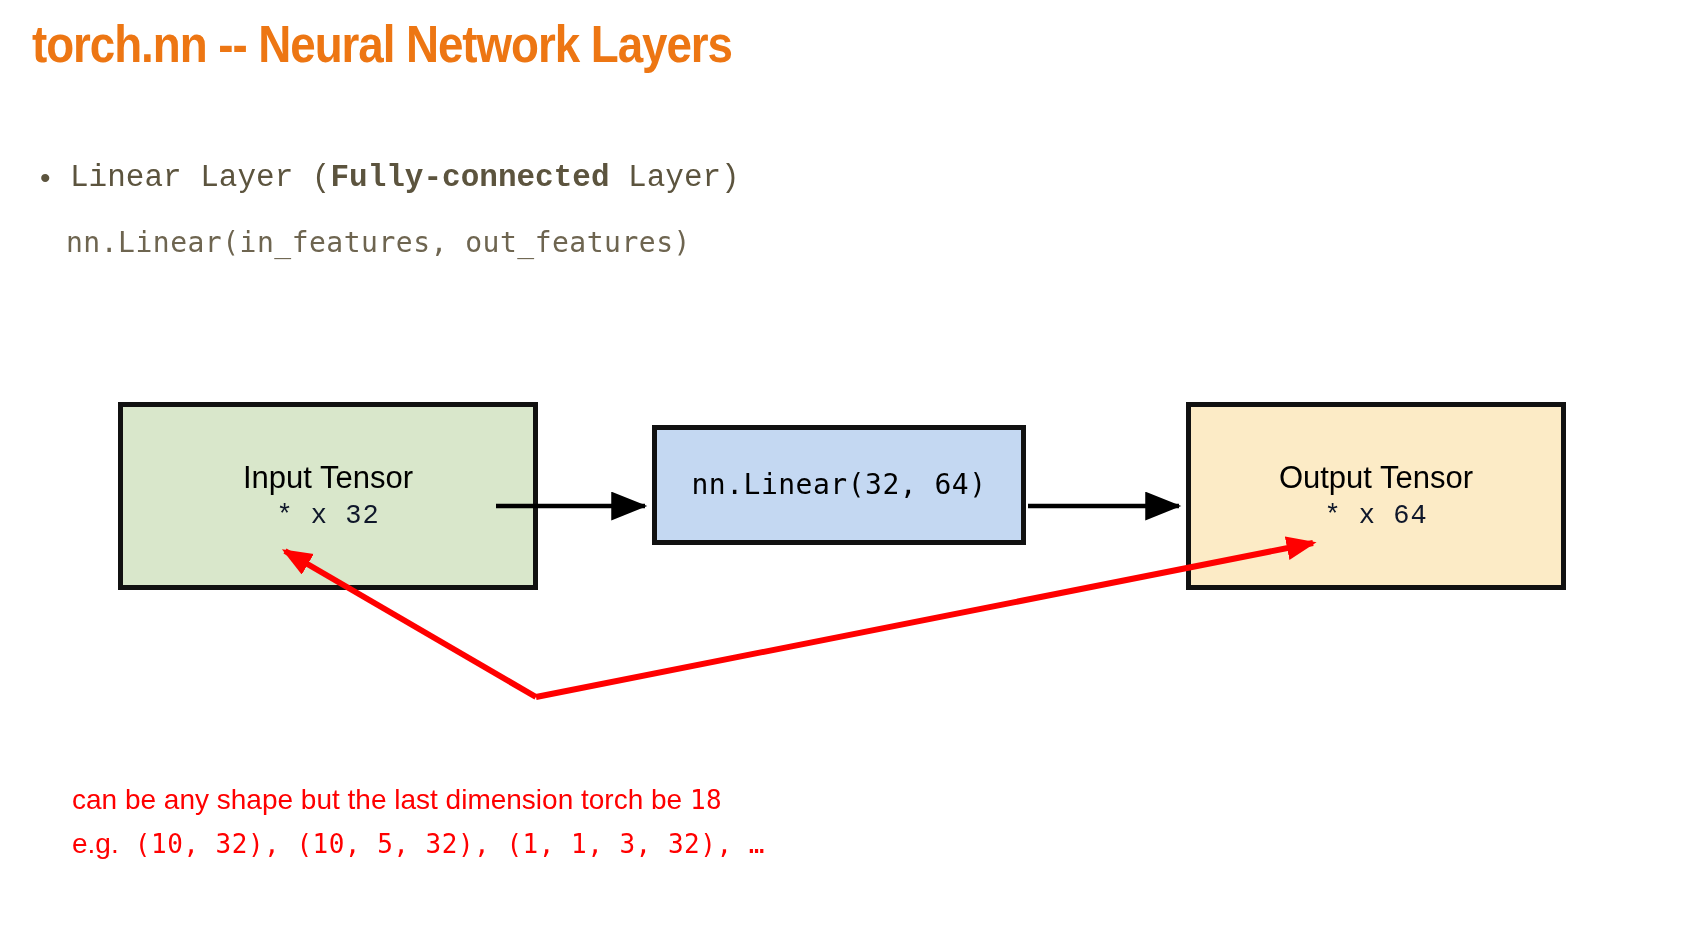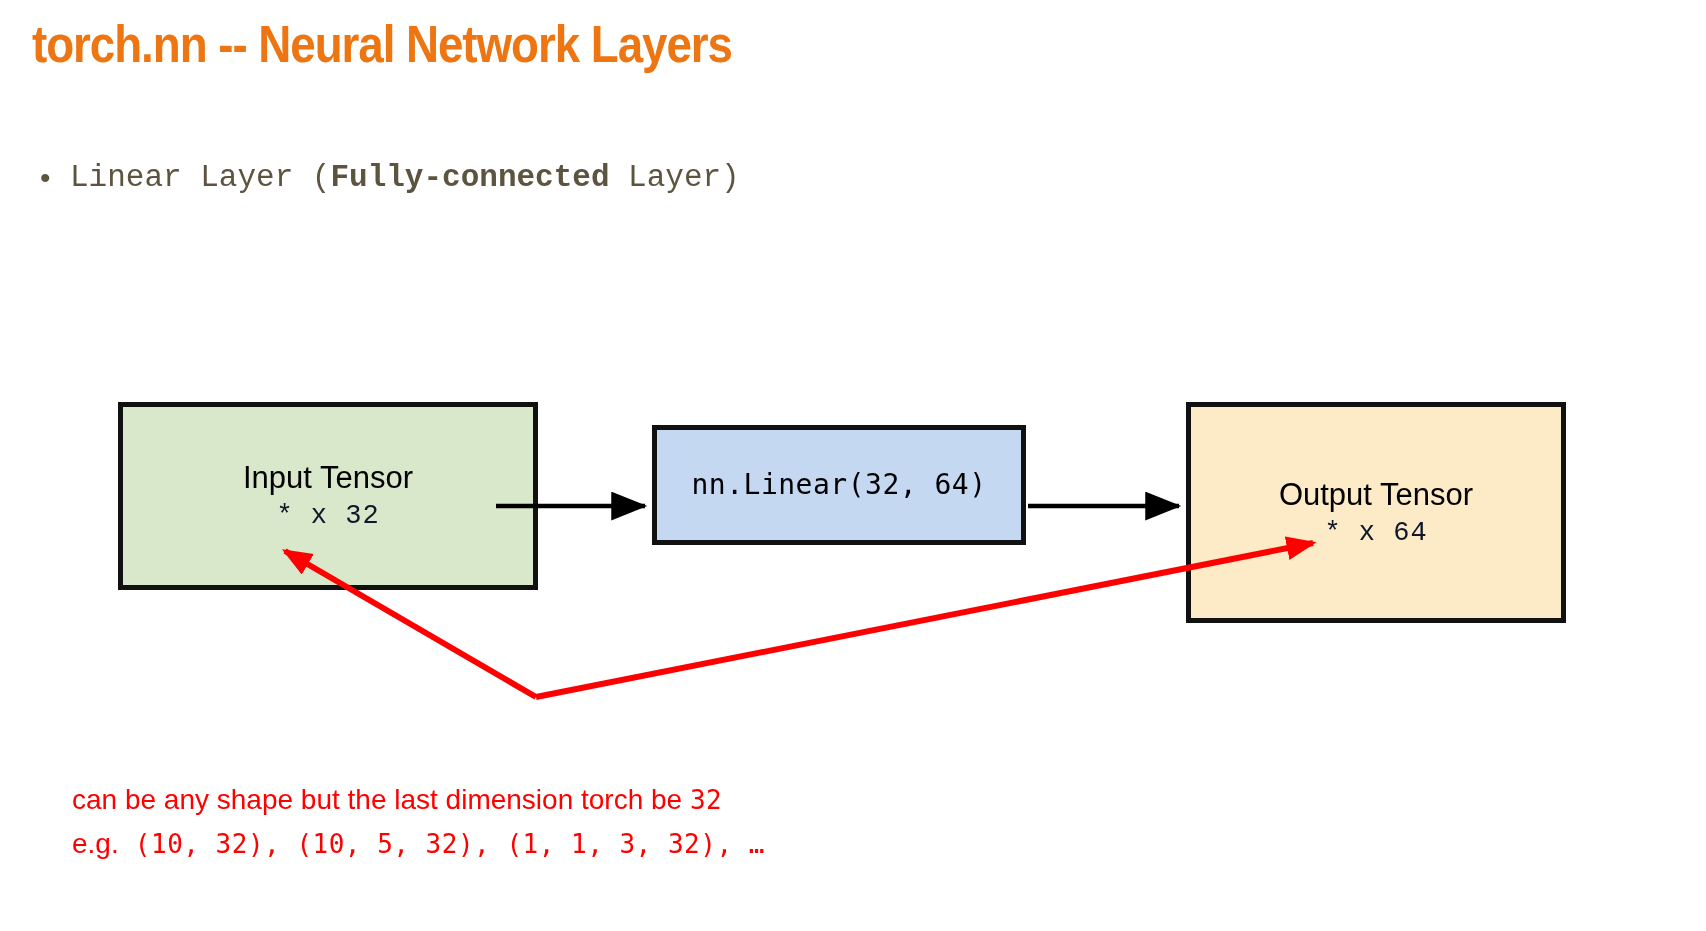--- a/index.html
+++ b/index.html
@@ -96,21 +96,21 @@
     left: 652px;
     top: 425px;
     width: 374px;
     height: 120px;
     background: #C4D8F2;
   }
   #box-output {
     left: 1186px;
     top: 402px;
     width: 380px;
-    height: 221px;
+    height: 188px;
     background: #FCEBC6;
   }
   .box-title {
     font-size: 31px;
     line-height: 40px;
     color: #000000;
     font-family: "Liberation Sans", sans-serif;
   }
   .box-sub {
     font-family: Liberation Mono, monospace;
@@ -164,20 +164,23 @@
 
 <div id="slide-title">torch.nn -- Neural Network Layers</div>
 
 <div id="bullet-list">
 
   <div class="bullet-row">
     <div class="bullet-dot">•</div>
     <div class="bullet-text"><span>Linear Layer (</span><b>Fully-connected</b><span> Layer)</span></div>
   </div>
 
+  <div class="code-row">
+    <span class="code-text">nn.Linear(in_features, out_features)</span>
+  </div>
 
 </div>
 
 <div class="flow-box" id="box-input">
   <div class="box-title">Input Tensor</div>
   <div class="box-sub">* x 32</div>
 </div>
 
 <div class="flow-box" id="box-linear">
   <div class="box-mono">nn.Linear(32, 64)</div>
@@ -201,15 +204,15 @@
   <line x1="496" y1="506" x2="645" y2="506" stroke="#000000" stroke-width="4.5" marker-end="url(#arrowhead-black)"></line>
 
   <line x1="1028" y1="506" x2="1179" y2="506" stroke="#000000" stroke-width="4.5" marker-end="url(#arrowhead-black)"></line>
 
   <line x1="536" y1="697" x2="285" y2="551" stroke="#FF0000" stroke-width="6" marker-end="url(#arrowhead-red)"></line>
 
   <line x1="536" y1="697" x2="1313" y2="543" stroke="#FF0000" stroke-width="6" marker-end="url(#arrowhead-red)"></line>
 </svg>
 
 <div id="annotation">
-  <div class="anno-line"><span>can be any shape but the last dimension torch be </span><span class="mono">32</span></div>
+  <div class="anno-line"><span>can be any shape but the last dimension torch be </span><span class="mono">18</span></div>
   <div class="anno-line"><span>e.g.</span><span class="mono"> (10, 32), (10, 5, 32), (1, 1, 3, 32), …</span></div>
 </div>
 
 </body></html>

